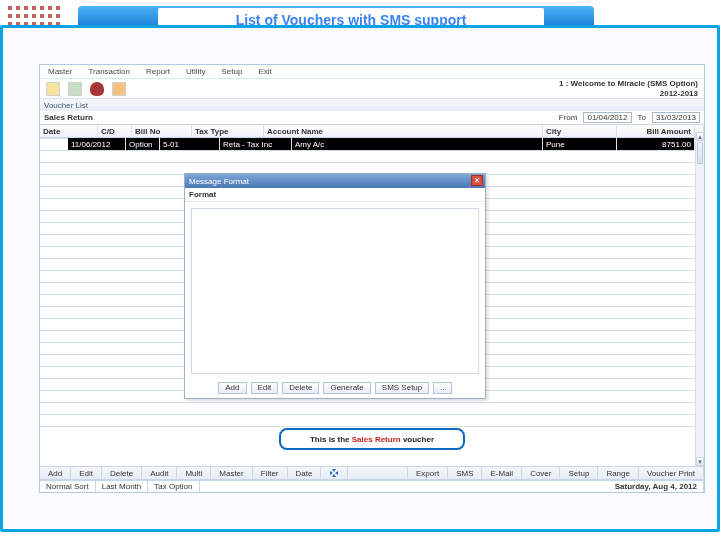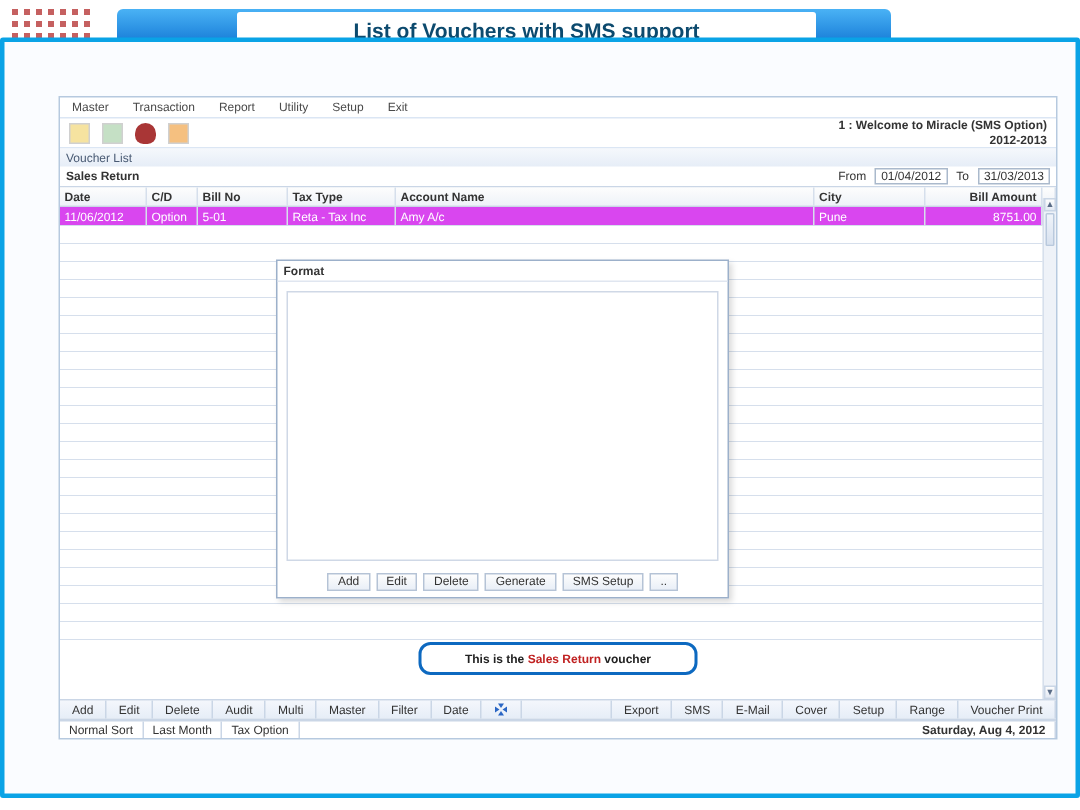--- a/index.html
+++ b/index.html
@@ -5,21 +5,21 @@
   * { box-sizing: border-box; margin: 0; padding: 0; }
   body { font-family: Tahoma, Arial, sans-serif; background: #fff; width: 720px; height: 540px; position: relative; overflow: hidden; }
 
   .dot-pattern { position: absolute; top: 6px; left: 8px; display: grid; grid-template-columns: repeat(7, 4px); grid-template-rows: repeat(7, 4px); gap: 4px; }
   .dot-pattern span { display: block; background: #c56060; }
   .dot-pattern span.dark { background: #8b3a3a; }
 
   .blue-shell { position: absolute; left: 0; top: 25px; right: 0; bottom: 8px; border: 3px solid #0aa3e6; border-radius: 2px; background: #fafcff; }
 
   .title-banner { position: absolute; top: 6px; left: 78px; width: 516px; height: 28px; background: linear-gradient(#4ab2f5, #0b6fd0); border-radius: 4px; color: #fff; padding: 2px 10px; display: flex; align-items: center; }
-  .title-banner .inner { position: absolute; left: 80px; top: 2px; right: 50px; bottom: 2px; background: #fff; display: flex; align-items: center; justify-content: center; color: #0c4a6e; font-size: 14px; font-weight: bold; border-radius: 2px; }
+  .title-banner .inner { position: absolute; left: 80px; top: 2px; right: 50px; bottom: 2px; background: #fff; display: flex; align-items: center; justify-content: center; color: #3b82f6; font-size: 14px; font-weight: bold; border-radius: 2px; }
 
   
   .app-window { position: absolute; top: 36px; left: 36px; right: 12px; bottom: 36px; background: #fff; border: 1px solid #b6c9df; font-size: 9px; color: #333; }
   .app-titlebar { height: 14px; background: linear-gradient(#eef3fb, #dbe6f4); display: flex; align-items: center; padding: 0 4px; border-bottom: 1px solid #c7d4e6; }
   .app-titlebar .ticon { width: 10px; height: 10px; background: #f2cda4; margin-right: 4px; }
   .app-titlebar .title { flex: 1; color: #3b506b; font-size: 8px; }
   .win-btns { display: flex; gap: 2px; }
   .win-btns span { width: 16px; height: 10px; background: linear-gradient(#f6f9fd,#dde8f6); border: 1px solid #b8c8dc; display: flex; align-items: center; justify-content: center; font-size: 7px; color: #3b506b; }
   .menubar { height: 14px; display: flex; align-items: center; gap: 16px; padding: 0 8px; font-size: 8px; border-bottom: 1px solid #dbe6f4; color: #4a4a4a; }
   .toolbar-row { height: 20px; display: flex; align-items: center; justify-content: space-between; padding: 0 6px; border-bottom: 1px solid #dbe6f4; }
@@ -43,21 +43,21 @@
   .c-date { width: 58px; }
   .c-cd { width: 34px; }
   .c-bill { width: 60px; }
   .c-tax { width: 72px; }
   .c-acc { flex: 1; }
   .c-city { width: 74px; }
   .c-amt { width: 78px; justify-content: flex-end; }
   .c-sb { width: 9px; border-right: none; }
 
   .grid-row { display: flex; height: 12px; font-size: 8px; }
-  .grid-row.sel { background: #d946ef; color: #fff; }
+  .grid-row.sel { background: #000000; color: #fff; margin-left: 28px; }
   .grid-body { position: relative; height: calc(100% - 14px - 14px - 20px - 12px - 14px - 13px - 14px - 12px - 20px); overflow: hidden; }
   .grid-lines { position: absolute; inset: 0; background-image: linear-gradient(#d6dfec 1px, transparent 1px); background-size: 100% 12px; }
   .grid-cols { position: absolute; inset: 0; }
   .grid-cols > div { border-right: 1px solid #d6dfec; height: 100%; }
   .grid-cols-wrap { display: flex; height: 100%; }
 
   .callout { position: absolute; left: 50%; transform: translateX(-50%); bottom: 42px; width: 186px; height: 22px; border: 2px solid #0d69c0; border-radius: 8px; background: #fff; display: flex; align-items: center; justify-content: center; font-size: 8px; font-weight: bold; color: #222; }
   .callout .red { color: #c02222; }
 
   .footer-btns { position: absolute; left: 0; right: 0; bottom: 12px; height: 14px; display: flex; background: linear-gradient(#f4f7fc,#e6edf7); border-top: 1px solid #cad6e6; border-bottom: 1px solid #cad6e6; }
@@ -256,20 +256,24 @@
     </div>
 
     <div class="status-row">
       <div>Normal Sort</div>
       <div>Last Month</div>
       <div>Tax Option</div>
       <div class="date">Saturday, Aug 4, 2012</div>
     </div>
 
     <div class="modal">
+      <div class="modal-title">
+        <span>Message Format</span>
+        <div class="close">✕</div>
+      </div>
       <div class="modal-label">Format</div>
       <div class="modal-body"></div>
       <div class="modal-foot">
         <div class="btn">Add</div>
         <div class="btn">Edit</div>
         <div class="btn">Delete</div>
         <div class="btn">Generate</div>
         <div class="btn">SMS Setup</div>
         <div class="btn">..</div>
       </div>

